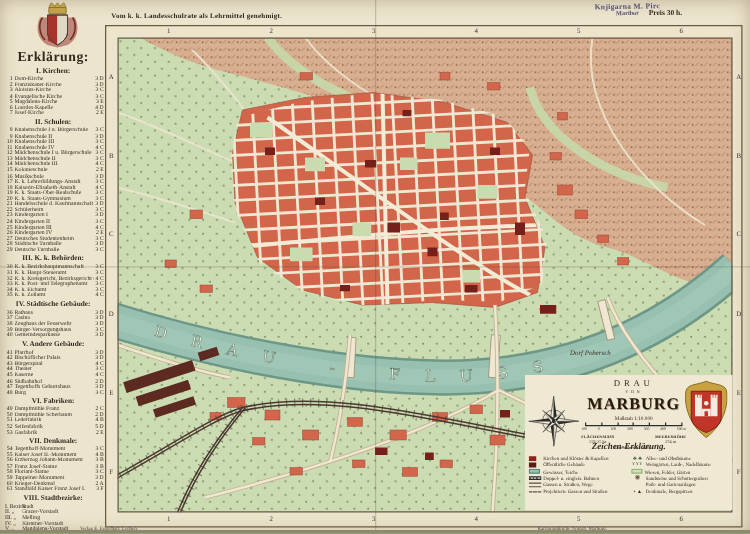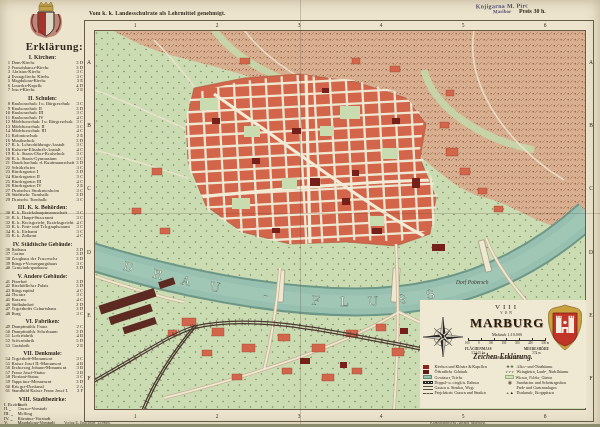--- a/index.html
+++ b/index.html
@@ -8,21 +8,21 @@
   .sheet{position:absolute;left:0;top:0;width:600px;height:427px;background:#ece4cd;
          box-shadow:inset 0 0 14px rgba(110,90,55,.38);color:#33291f}
   
   .top-note{position:absolute;left:89px;top:10px;font-size:5.6px;font-weight:bold;letter-spacing:.2px;color:#2e2519}
   .stamp{position:absolute;left:446px;top:3px;width:112px;text-align:center;color:#44406a;transform:rotate(-1deg);opacity:.9}
   .stamp .l1{font-size:6px;font-weight:bold;letter-spacing:.3px}
   .stamp .l2{font-size:5px;font-weight:bold}
   .price{position:absolute;left:519px;top:8px;font-size:6px;font-weight:bold}
   
   .legend{position:absolute;left:2px;top:40px;width:81px;height:385px;overflow:hidden}
-  .legend-title{font-size:11px;font-weight:bold;text-align:right;letter-spacing:.4px;margin-bottom:2px}
+  .legend-title{font-size:11px;font-weight:bold;text-align:center;letter-spacing:.4px;margin-bottom:2px}
   .sec-title{font-size:5.8px;font-weight:bold;text-align:center;margin:2.2px 0 1px}
   .it{display:flex;font-size:4.6px;line-height:4.55px;white-space:nowrap}
   .it .n{flex:none;width:8px;text-align:right;margin-right:1.5px}
   .it .lb{flex:1;overflow:hidden}
   .it .rf{flex:none;margin-left:1px}
   .districts .it .n{width:14px;text-align:left;padding-left:2px}
   .crest{position:absolute;left:26px;top:2px}
   
   .f-outer{position:absolute;left:84px;top:20px;width:510px;height:402px;border:1px solid #6a5b46}
   .f-inner{position:absolute;left:94px;top:30px;width:492px;height:380px;border:1px solid #6a5b46}
@@ -681,21 +681,21 @@
       <use href="#cpt" transform="rotate(180)"></use>
       <use href="#cpt" transform="rotate(270)"></use>
       <use href="#cpt" transform="rotate(45) scale(.62)"></use>
       <use href="#cpt" transform="rotate(135) scale(.62)"></use>
       <use href="#cpt" transform="rotate(225) scale(.62)"></use>
       <use href="#cpt" transform="rotate(315) scale(.62)"></use>
       <circle r="1.4" fill="#2a2a2a"></circle>
     </svg>
 
     <div class="c-title">
-      <div class="c-plan">VIII</div>
+      <div class="c-plan">DRAU</div>
       <div class="c-von">VON</div>
       <div class="c-city">MARBURG</div>
       <div class="c-scale">Maßstab 1:10.000</div>
       <div class="sb">
           <i></i>
           <i></i>
           <i></i>
           <i></i>
           <i></i>
           <i></i>

